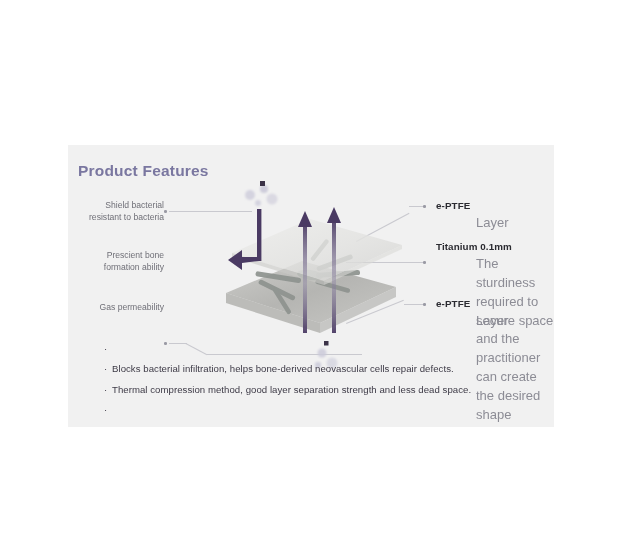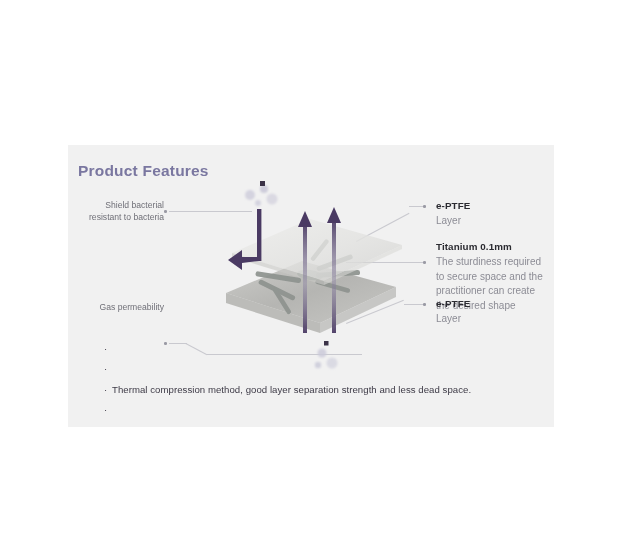--- a/index.html
+++ b/index.html
@@ -95,24 +95,25 @@
     color: #6f6f77;
   }
   .rb-title {
     font-size: 9.8px;
     font-weight: bold;
     color: #2b2b31;
     letter-spacing: 0.1px;
     white-space: nowrap;
   }
   .rb-sub {
-    font-size: 10px;
+    font-size: 13px;
     color: #8c8c95;
     margin-top: 3px;
     line-height: 1.45;
+    margin-left: 40px;
   }
   .rb-sub.narrow { max-width: 112px; }
 
   #block-eptfe-top { top: 55px; }
   #block-titanium  { top: 96px; }
   #block-eptfe-bot { top: 153px; }
 
   #dot-r1 { left: 355px; top: 60px; }
   #dot-r2 { left: 355px; top: 116px; }
   #dot-r3 { left: 355px; top: 158px; }
@@ -162,20 +163,24 @@
 
 <div id="page">
 
   <div id="feature-card">
 
     <div id="card-title">Product Features</div>
 
     <div class="left-label" id="label-shield">
       <div>Shield bacterial</div>
       <div>resistant to bacteria</div>
+    </div>
+    <div class="left-label" id="label-bone">
+      <div>Prescient bone</div>
+      <div>formation ability</div>
     </div>
     <div class="left-label" id="label-gas">
       <div>Gas permeability</div>
     </div>
 
     <div class="conn-dot" id="dot-shield"></div>
     <div class="conn-line" id="line-shield"></div>
 
     <div class="conn-dot" id="dot-gas"></div>
     <div class="conn-line" id="line-gas"></div>
@@ -286,20 +291,21 @@
         <rect x="126" y="166" width="4.5" height="4.5" fill="#3a3347" filter="url(#softBlur2)"></rect>
       </svg>
     </div>
 
     <div id="bullet-list">
       <div class="bullet-row">
         <span class="bullet-mark">·</span>
       </div>
       <div class="bullet-row">
         <span class="bullet-mark">·</span>
+        <span>Blocks bacterial infiltration, helps bone-derived neovascular cells repair defects.</span>
       </div>
       <div class="bullet-row">
         <span class="bullet-mark">·</span>
         <span>Thermal compression method, good layer separation strength and less dead space.</span>
       </div>
       <div class="bullet-row">
         <span class="bullet-mark">·</span>
       </div>
     </div>
 

